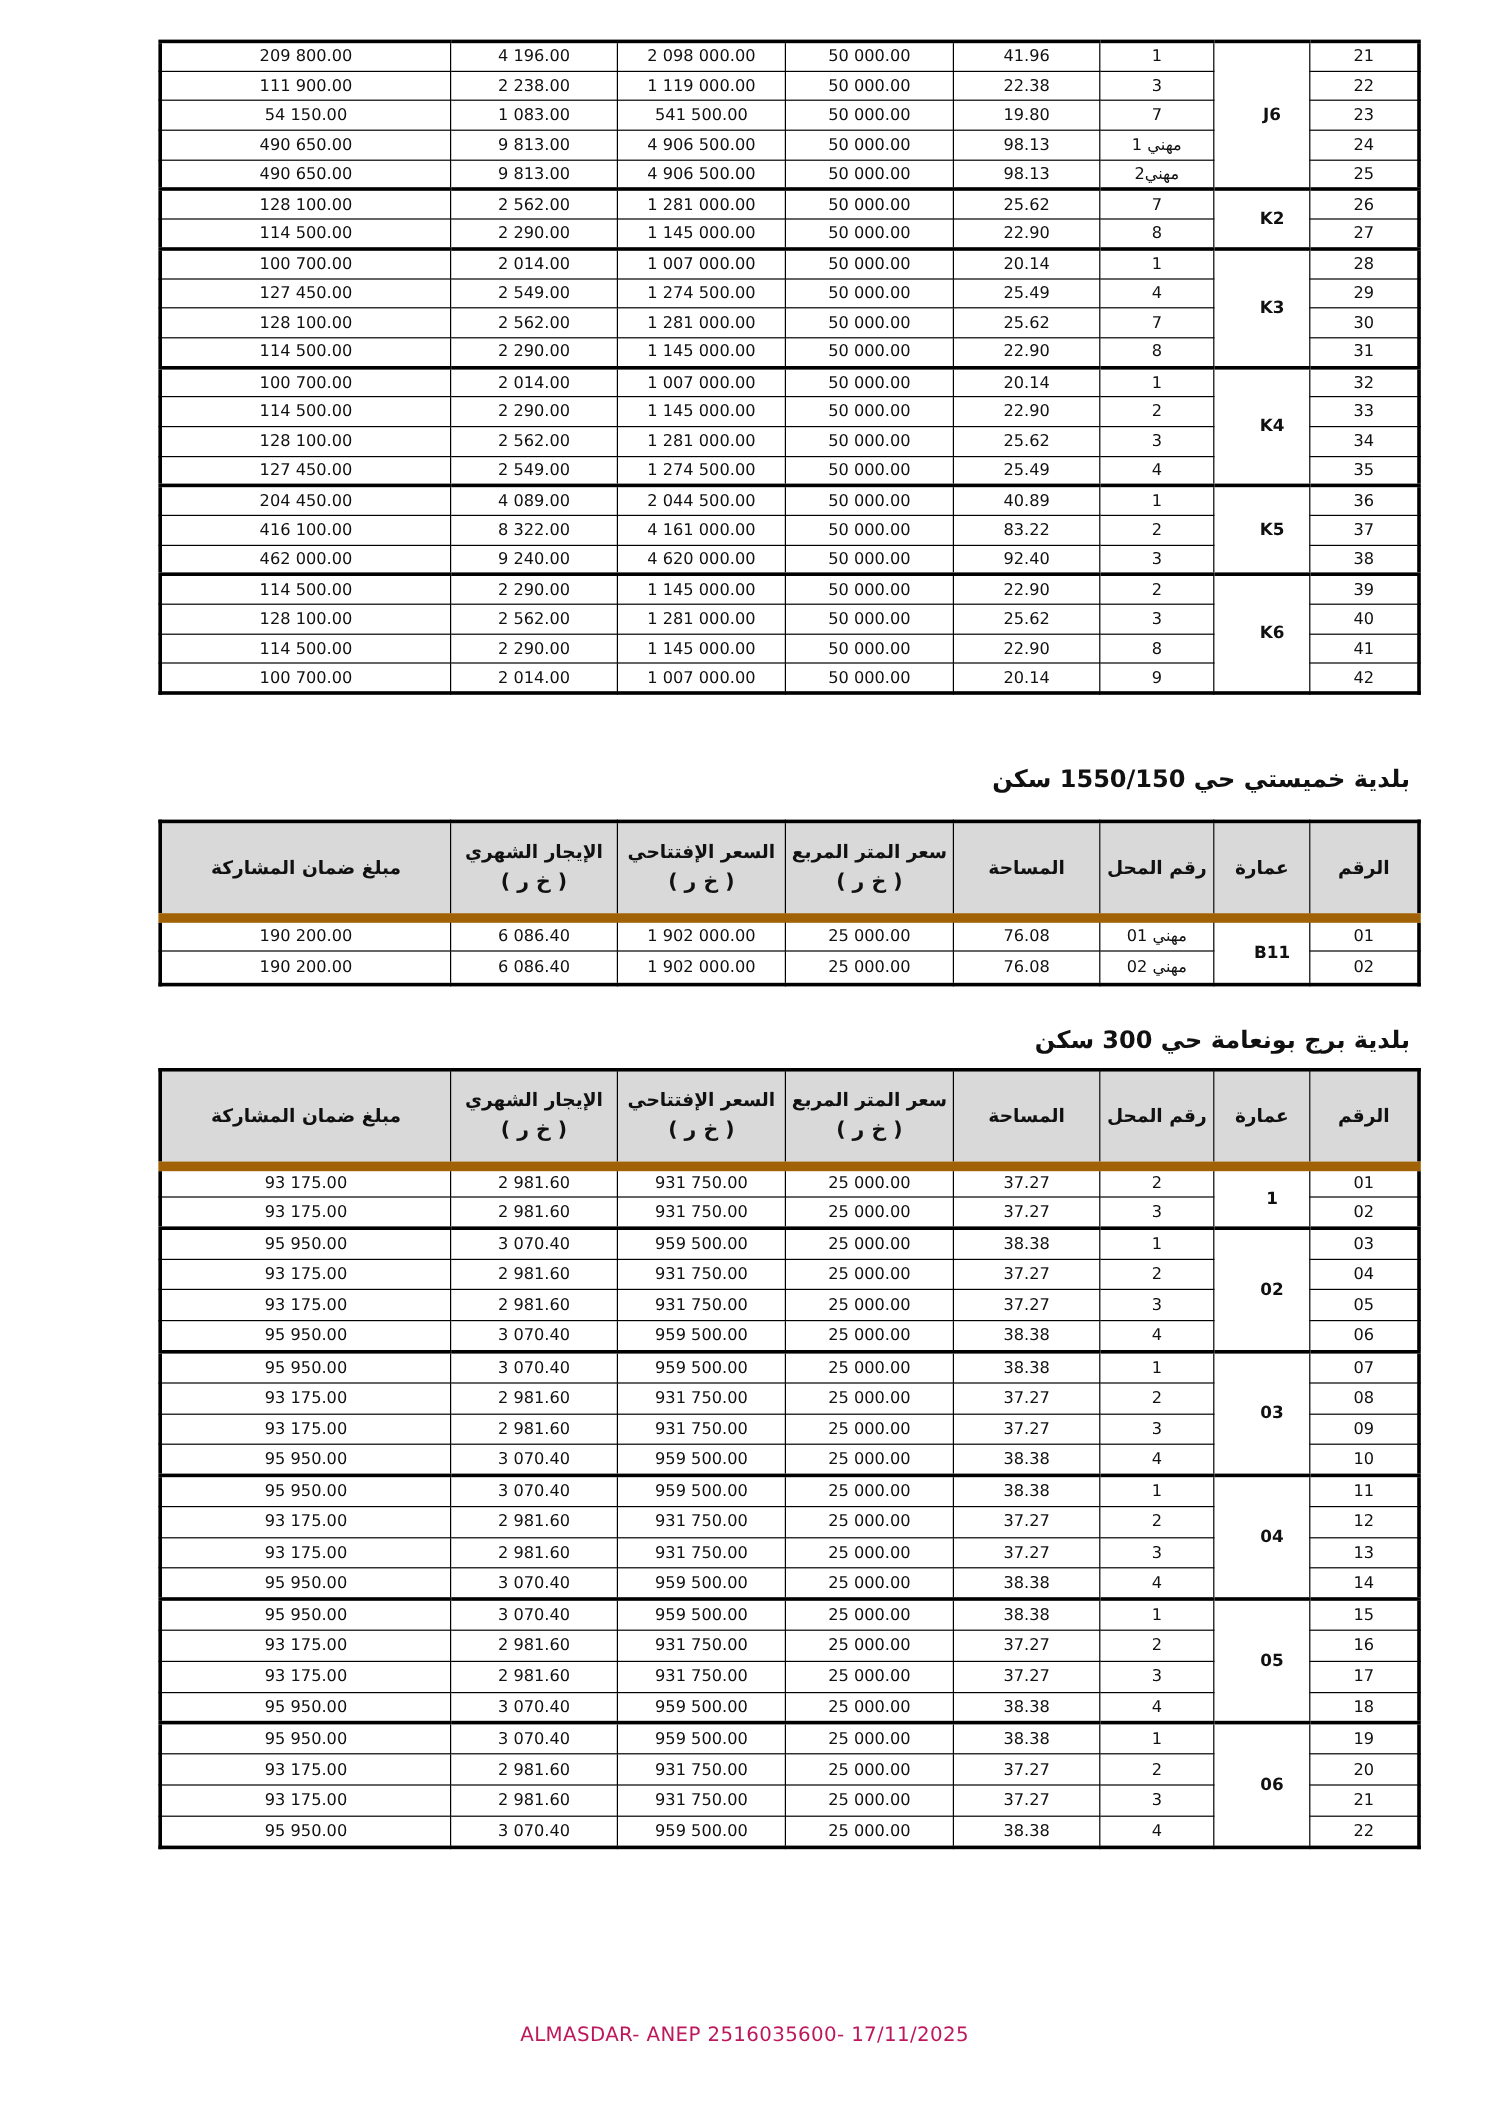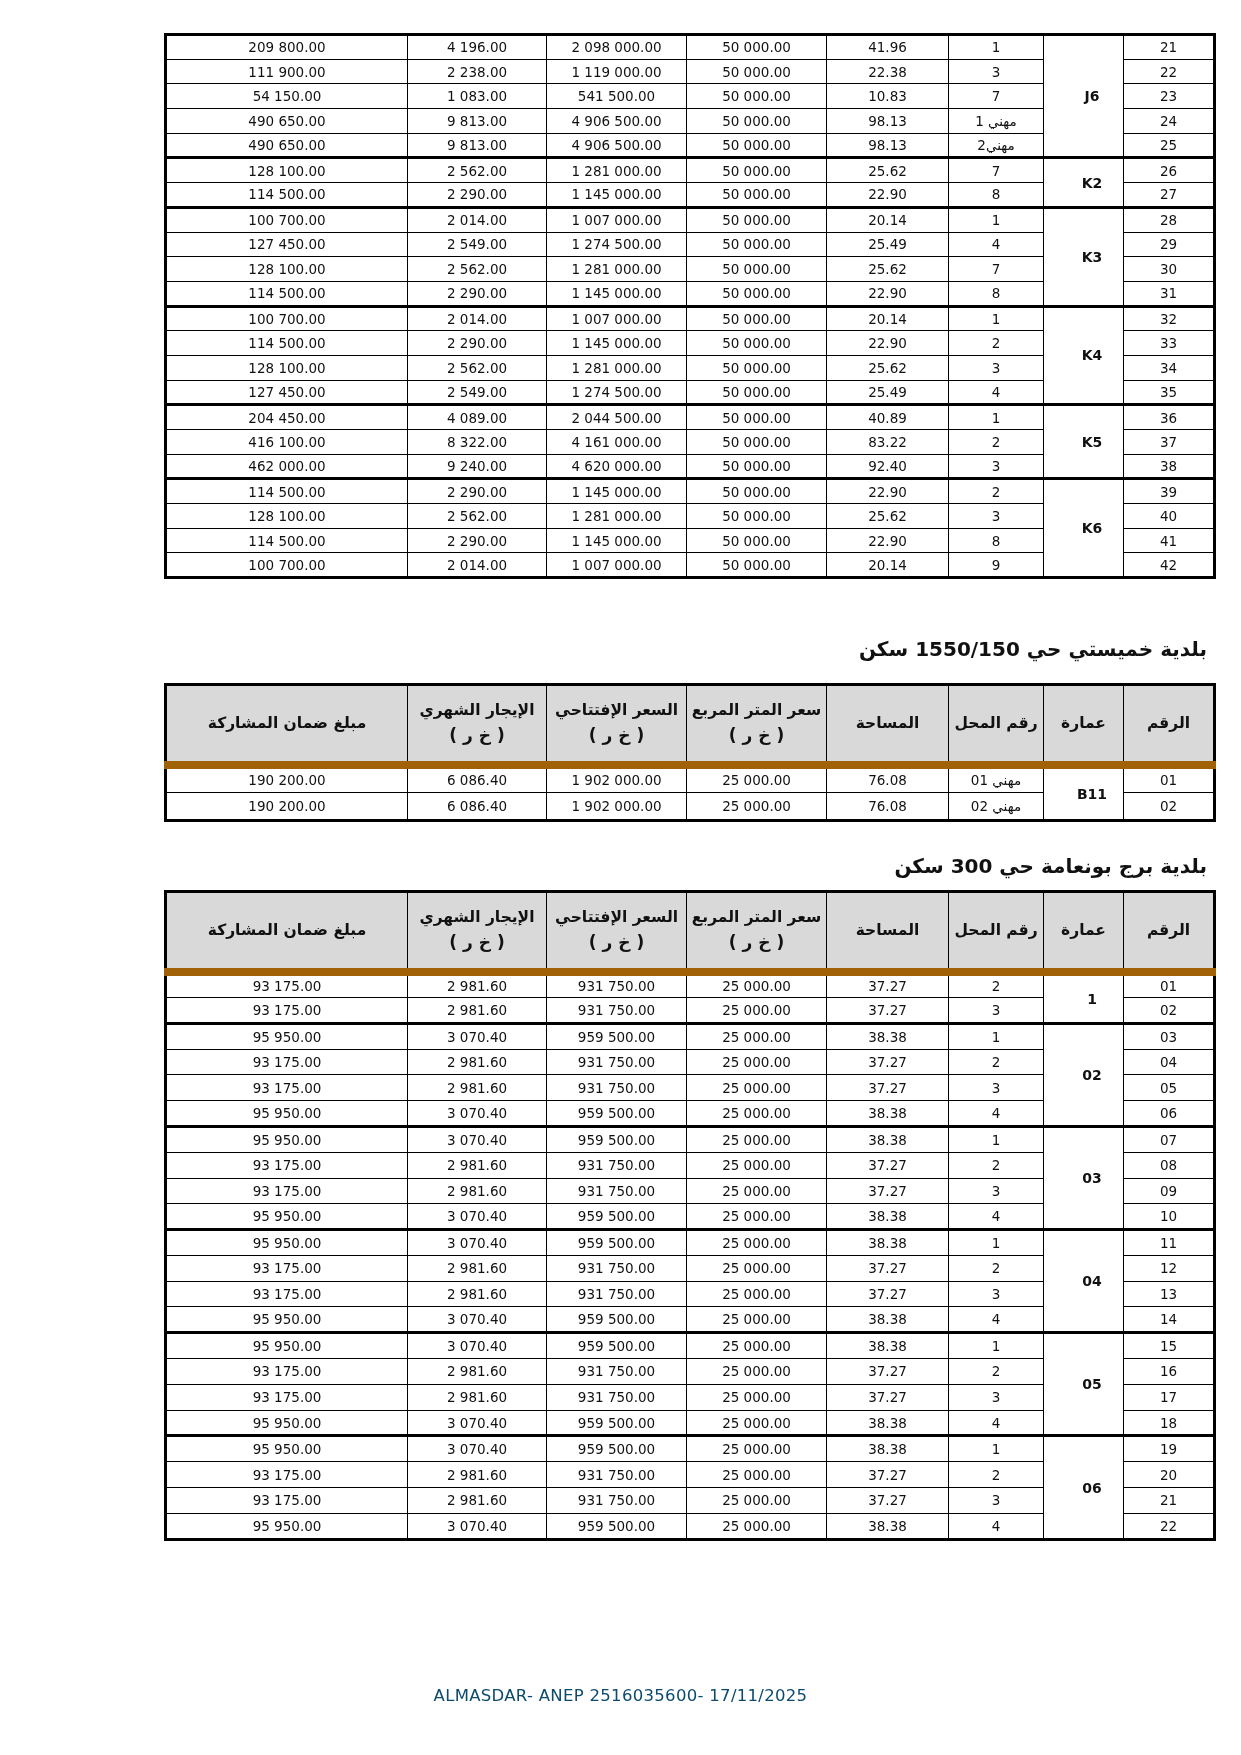--- a/index.html
+++ b/index.html
@@ -1,21 +1,21 @@
 <!DOCTYPE html>
 <html><head>
 <meta charset="utf-8">
 <style>
   * { margin:0; padding:0; box-sizing:border-box; }
   html,body { background:#ffffff; }
   body {
     width:1241px; height:1755px; position:relative;
     font-family:"DejaVu Sans", sans-serif; color:#111;
   }
-  .sheet { position:absolute; left:164px; top:0; width:1049px; }
+  .sheet { position:absolute; left:132px; top:0; width:1049px; }
 
   table { border-collapse:collapse; width:100%; table-layout:fixed; border:3px solid #000; }
   td, th { border:1.6px solid #000; text-align:center; vertical-align:middle; overflow:hidden; white-space:nowrap; }
   td { font-size:13.5px; padding:0 2px; }
   thead th { background:#d9d9d9; font-weight:bold; font-size:15.5px; padding:4px 1px; height:80px; }
   thead th .sub { font-size:17px; margin-top:6px; }
   thead { border-bottom:8px solid #a16207; }
   tr.gstart td { border-top:3px solid #000; }
   td.bld { font-weight:bold; font-size:14px;padding-left:19px; }
 
@@ -28,21 +28,21 @@
     direction:rtl; text-align:right; font-weight:bold; font-size:20px;
     padding-right:6px; height:26px;
   }
   .title-khemisti { margin-top:58px; }
   .gap-after-title { height:20px; }
   .title-bordj { margin-top:32px; }
   .gap-after-title2 { height:10px; }
 
   .footer {
     position:absolute; left:0; top:1686px; width:1241px;
-    text-align:center; font-size:16.5px; color:#0c4a6e; letter-spacing:0.3px;
+    text-align:center; font-size:16.5px; color:#be185d; letter-spacing:0.3px;
   }
 
   col.c-guarantee { width:242px; }
   col.c-rent      { width:139px; }
   col.c-opening   { width:140px; }
   col.c-sqm       { width:140px; }
   col.c-area      { width:122px; }
   col.c-shop      { width:95px;  }
   col.c-building  { width:80px;  }
   col.c-num       { width:91px;  }
@@ -81,21 +81,21 @@
           <td>50 000.00</td>
           <td>22.38</td>
           <td dir="rtl">3</td>
           <td>22</td>
         </tr>
         <tr>
           <td>54 150.00</td>
           <td>1 083.00</td>
           <td>541 500.00</td>
           <td>50 000.00</td>
-          <td>10.83</td>
+          <td>19.80</td>
           <td dir="rtl">7</td>
           <td>23</td>
         </tr>
         <tr>
           <td>490 650.00</td>
           <td>9 813.00</td>
           <td>4 906 500.00</td>
           <td>50 000.00</td>
           <td>98.13</td>
           <td dir="rtl">مهني 1</td>

